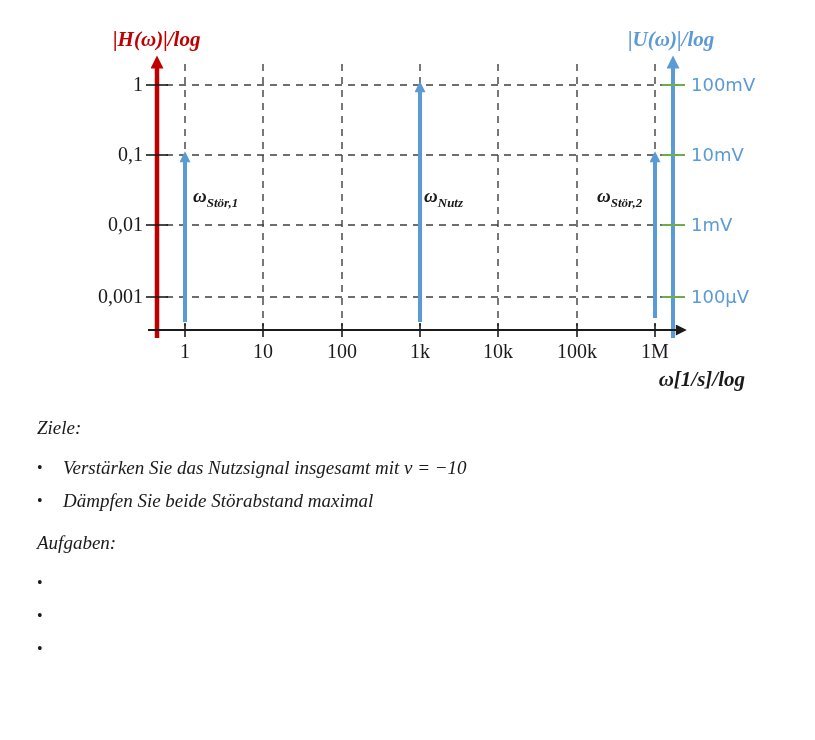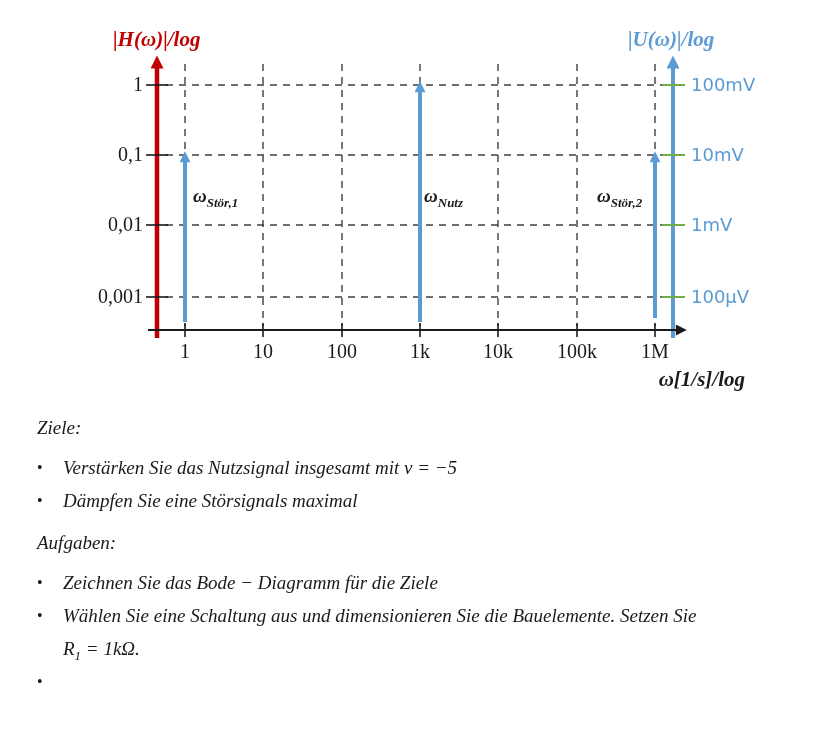--- a/index.html
+++ b/index.html
@@ -141,44 +141,37 @@
   </svg>
 </div>
 
 <div class="text-block">
 
   <div class="heading">Ziele:</div>
   <div class="bullets">
     <div class="bullet-row">
       <span class="dot">•</span>
       <div class="bullet-text">
-        <div class="line">Verstärken Sie das Nutzsignal insgesamt mit v  =  −5</div>
+        <div class="line">Verstärken Sie das Nutzsignal insgesamt mit v  =  −10</div>
       </div>
     </div>
     <div class="bullet-row">
       <span class="dot">•</span>
       <div class="bullet-text">
-        <div class="line">Dämpfen Sie eine Störsignals maximal</div>
+        <div class="line">Dämpfen Sie beide Störabstand maximal</div>
       </div>
     </div>
   </div>
 
   <div class="heading aufgaben">Aufgaben:</div>
   <div class="bullets">
     <div class="bullet-row">
       <span class="dot">•</span>
-      <div class="bullet-text">
-        <div class="line">Zeichnen Sie das Bode − Diagramm für die Ziele</div>
-      </div>
     </div>
     <div class="bullet-row">
       <span class="dot">•</span>
-      <div class="bullet-text">
-        <div class="line">Wählen Sie eine Schaltung aus und dimensionieren Sie die Bauelemente. Setzen Sie</div>
-        <div class="line"><span>R</span><sub>1</sub><span> = 1kΩ.</span></div>
-      </div>
     </div>
     <div class="bullet-row">
       <span class="dot">•</span>
     </div>
   </div>
 
 </div>
 
 </body></html>

